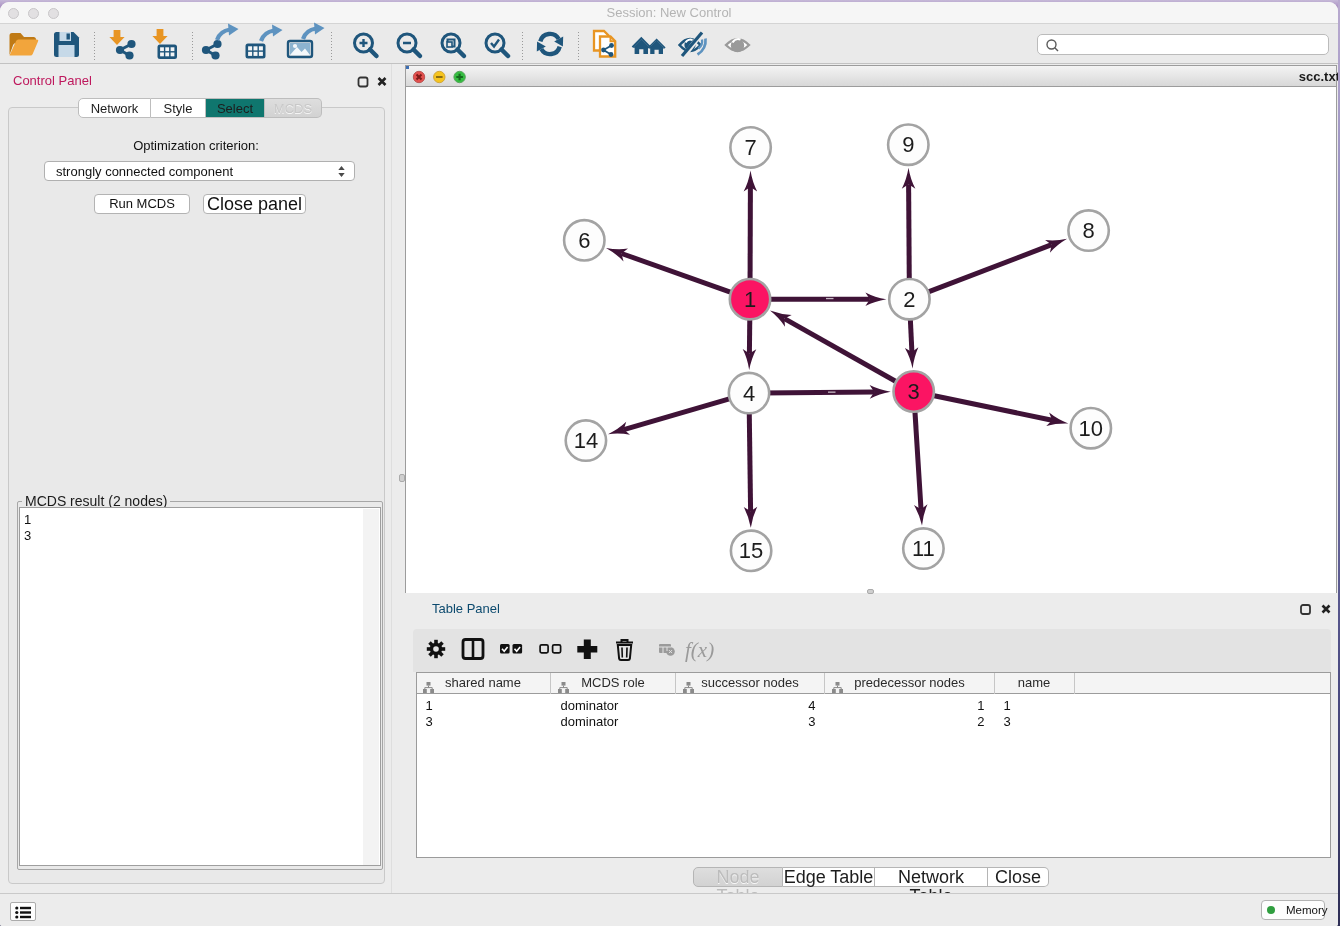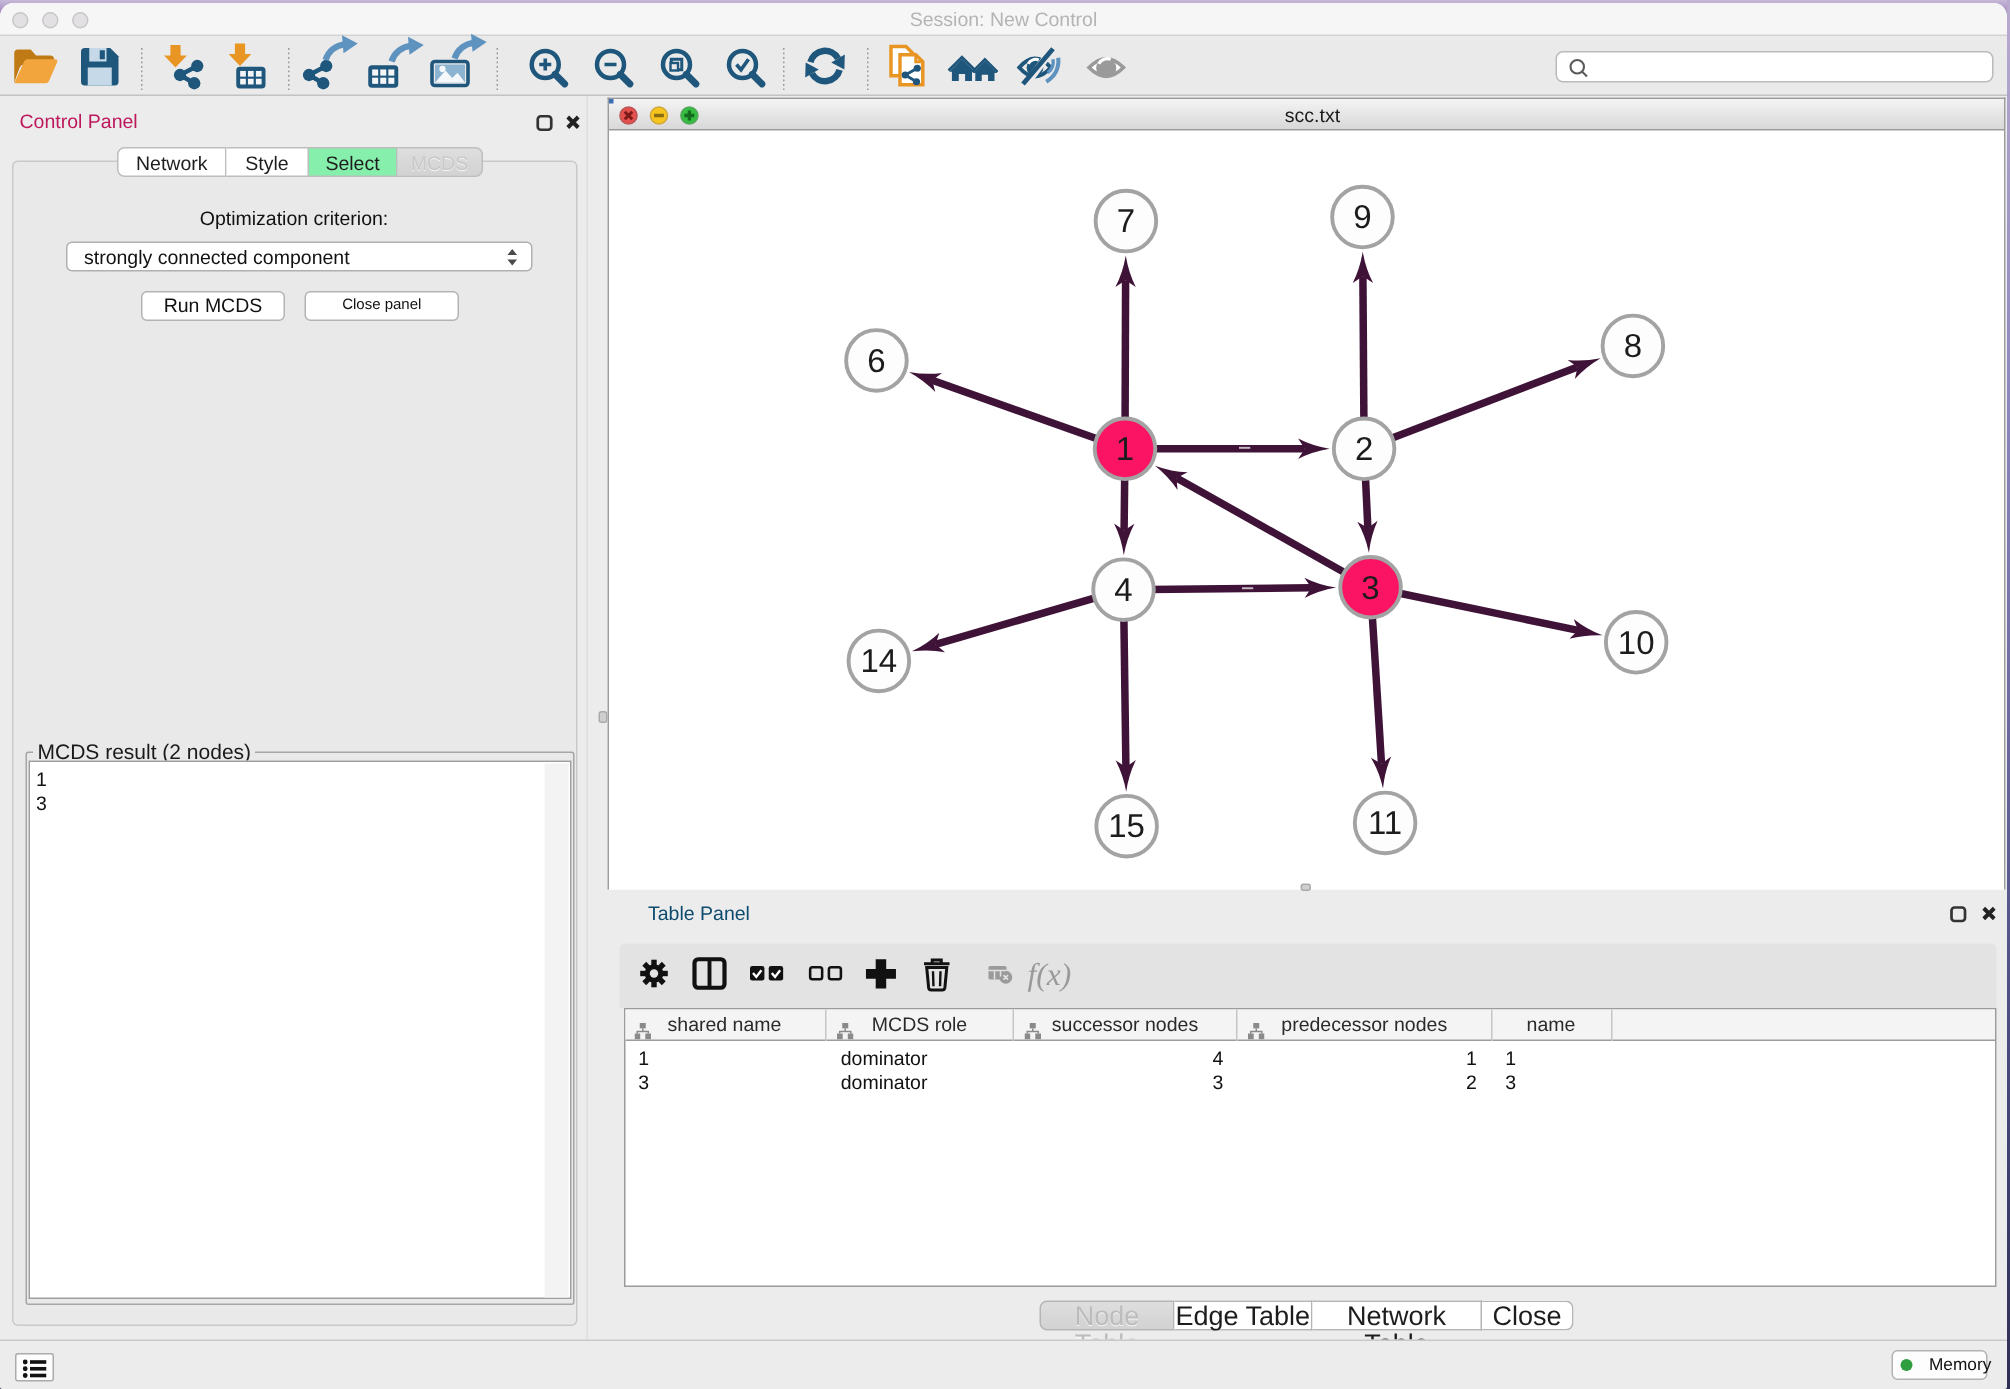--- a/index.html
+++ b/index.html
@@ -122,46 +122,46 @@
     <svg width="32" height="12" style="position:absolute;left:357px;top:12px">
         <rect x="1.5" y="1.5" width="9" height="9" rx="2" fill="none" stroke="#333" stroke-width="1.8"></rect>
         <path d="M21.5,2 l7,7 M28.5,2 l-7,7" stroke="#222" stroke-width="2.6"></path>
       </svg>
 
     <div class="abs" style="left:8px;top:43px;width:377px;height:777px;background:#e9e9e9;border:1px solid #c9c9c9;border-radius:4px"></div>
 
     <div class="abs" style="left:78px;top:34px;height:20px;display:flex;font-size:13px;color:#1d1d1d">
       <div style="width:73px;background:#fff;border:1px solid #bdbdbd;border-radius:5px 0 0 5px;text-align:center;line-height:19px">Network</div>
       <div style="width:55px;background:#fff;border:1px solid #bdbdbd;border-left:none;text-align:center;line-height:19px">Style</div>
-      <div style="width:59px;background:#86efac;border:1px solid #bdbdbd;border-left:none;text-align:center;line-height:19px">Select</div>
+      <div style="width:59px;background:#0f766e;border:1px solid #bdbdbd;border-left:none;text-align:center;line-height:19px">Select</div>
       <div style="width:57px;background:linear-gradient(#dedede,#d2d2d2);border:1px solid #bdbdbd;border-left:none;border-radius:0 5px 5px 0;text-align:center;line-height:19px;color:#c8c8c8;text-shadow:0 1px 0 #f5f5f5">MCDS</div>
     </div>
     <div class="abs" style="left:0;top:74px;width:392px;text-align:center;font-size:13px;color:#111">Optimization criterion:</div>
     <div class="abs" style="left:44px;top:97px;width:311px;height:20px;background:#fff;border:1px solid #b0b0b0;border-radius:4px;font-size:13px;line-height:19px;color:#111;padding-left:11px">strongly connected component
       <svg width="9" height="13" style="position:absolute;right:8px;top:3px">
           <path d="M4.5,1 l3.2,4 h-6.4 z M4.5,12 l3.2,-4 h-6.4 z" fill="#4a4a4a"></path>
         </svg>
     </div>
     <div class="abs" style="left:94px;top:130px;width:96px;height:20px;background:#fff;border:1px solid #b3b3b3;border-radius:4px;text-align:center;font-size:13px;line-height:18px;color:#111">Run MCDS</div>
-    <div class="abs" style="left:203px;top:130px;width:103px;height:20px;background:#fff;border:1px solid #b3b3b3;border-radius:4px;text-align:center;font-size:10px;line-height:18px;color:#111">Close panel</div>
+    <div class="abs" style="left:203px;top:130px;width:103px;height:20px;background:#fff;border:1px solid #b3b3b3;border-radius:4px;text-align:center;font-size:18px;line-height:18px;color:#111">Close panel</div>
 
     <div class="abs" style="left:17px;top:437px;width:366px;height:369px;border:1px solid #a6a6a6;border-radius:2px"></div>
     <div class="abs" style="left:22px;top:429px;background:#e9e9e9;font-size:14px;color:#1a1a1a;padding:0 3px">MCDS result (2 nodes)</div>
     <div class="abs" style="left:19px;top:443px;width:362px;height:359px;background:#fff;border:1px solid #9e9e9e">
       <div style="position:absolute;right:1px;top:1px;width:16px;height:356px;background:#f3f3f3"></div>
       <div style="padding:4px 0 0 4px;font-size:13px;color:#111;line-height:16px">1<br>3</div>
     </div>
   </div>
   <div class="abs" style="left:391px;top:62px;width:1px;height:830px;background:#dedede"></div>
 
   <div class="abs" style="left:398.5px;top:472px;width:6px;height:8px;background:#cfcfcf;border:1px solid #aaa;border-radius:2px"></div>
 
   <div class="abs" style="left:405px;top:63px;width:932px;height:528px;border:1px solid #9c9c9c;border-bottom:none;background:#fff">
     <div class="abs" style="left:0;top:0;width:100%;height:21px;background:linear-gradient(#f4f4f4,#d8d8d8);border-bottom:1px solid #9c9c9c">
-      <div style="text-align:center;font-size:13px;font-weight:normal;color:#1a1a1a;line-height:21px;position:relative;left:4px">scc.txt</div>
+      <div style="text-align:right;font-size:13px;font-weight:bold;color:#1a1a1a;line-height:21px;position:relative;left:4px">scc.txt</div>
       <svg width="70" height="14" style="position:absolute;left:5.5px;top:3.5px">
         <circle cx="7" cy="7" r="5.7" fill="#e4504e" stroke="#b95654" stroke-width="1"></circle>
         <path d="M4.5,4.5 l5,5 M9.5,4.5 l-5,5" stroke="#7c1a18" stroke-width="2"></path>
         <circle cx="27.3" cy="7" r="5.7" fill="#f6c41e" stroke="#cfa63a" stroke-width="1"></circle>
         <line x1="24" y1="7" x2="30.6" y2="7" stroke="#8a6d12" stroke-width="2.2"></line>
         <circle cx="47.6" cy="7" r="5.7" fill="#35bd41" stroke="#57a45c" stroke-width="1"></circle>
         <path d="M44.3,7 h6.6 M47.6,3.7 v6.6" stroke="#156a1d" stroke-width="2.2"></path>
       </svg>
       <div class="abs" style="left:0;top:0;width:3px;height:3px;background:#3d6fb4"></div>
     </div>

